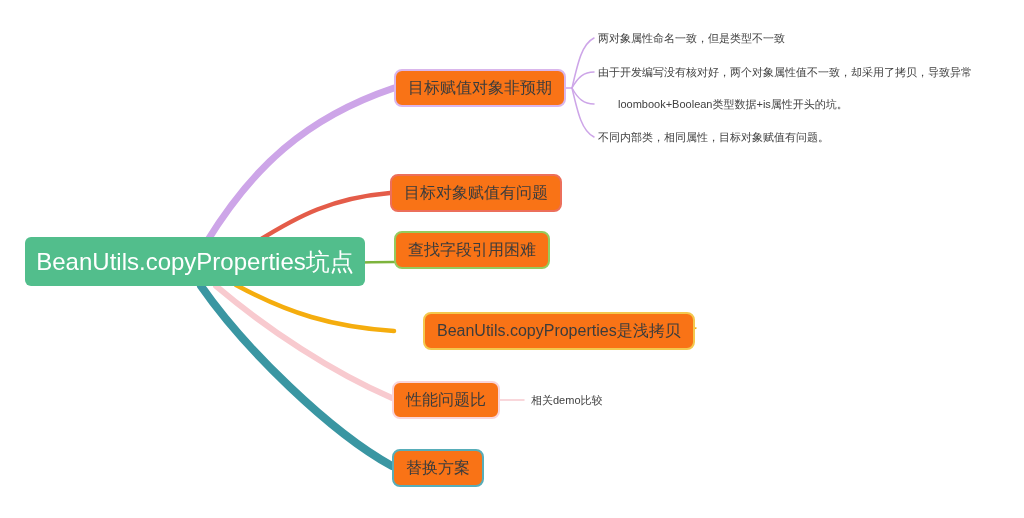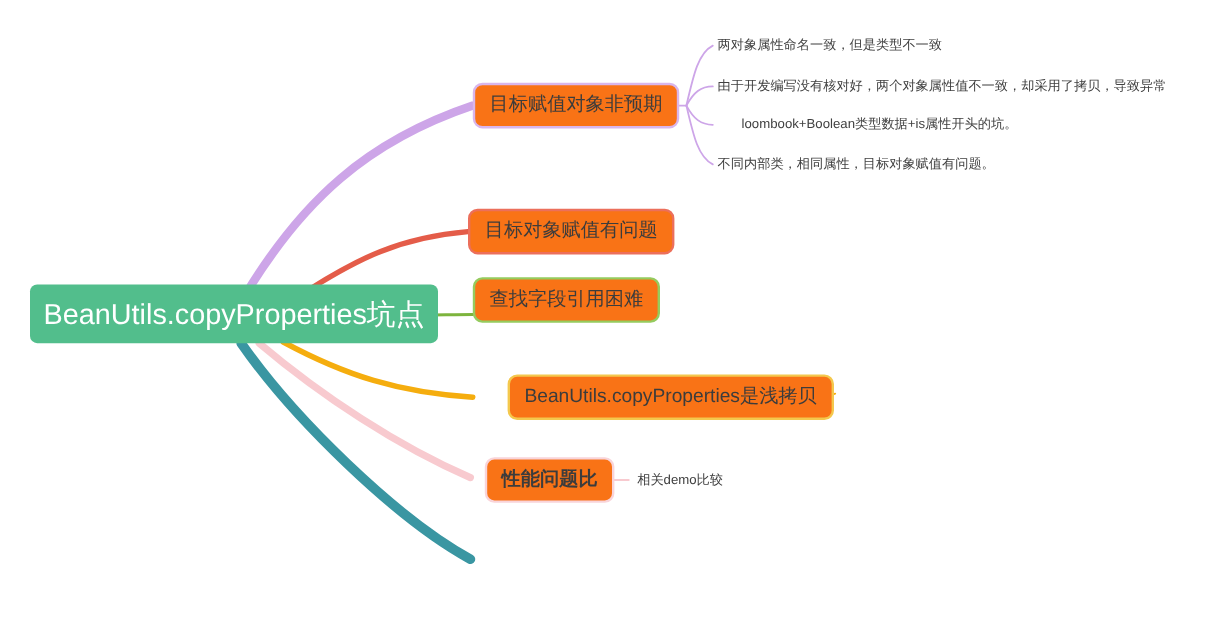--- a/index.html
+++ b/index.html
@@ -67,22 +67,23 @@
   <div class="root-node" style="background-color: rgb(82, 190, 140); color: rgb(255, 255, 255);">BeanUtils.copyProperties坑点</div>
 
   <div class="node" style="left: 394px; top: 69px; border-color: rgb(217, 182, 236);">目标赋值对象非预期</div>
 
   <div class="node" style="left: 390px; top: 174px; border-color: rgb(236, 111, 91);">目标对象赋值有问题</div>
 
   <div class="node" style="left: 394px; top: 231px; border-color: rgb(149, 203, 94);">查找字段引用困难</div>
 
   <div class="node" style="left: 394px; top: 312px; border-color: rgb(244, 200, 77); margin-left: 29px;">BeanUtils.copyProperties是浅拷贝</div>
 
-  <div class="node" style="left: 404px; top: 381px; border-color: rgb(249, 212, 217); font-weight: bold;">性能问题比</div>
+  <div class="node" style="left: 392px; top: 381px; border-color: rgb(249, 212, 217);">性能问题比</div>
 
+  <div class="node" style="left: 392px; top: 449px; border-color: rgb(87, 173, 185);">替换方案</div>
 
   <div class="leaf" style="left:598px;top:29px;">两对象属性命名一致，但是类型不一致</div>
   <div class="leaf" style="left:598px;top:63px;">由于开发编写没有核对好，两个对象属性值不一致，却采用了拷贝，导致异常</div>
   <div class="leaf" style="left:598px;top:95px;margin-left:20px;">loombook+Boolean类型数据+is属性开头的坑。</div>
   <div class="leaf" style="left:598px;top:128px;">不同内部类，相同属性，目标对象赋值有问题。</div>
 
 
   <div class="leaf" style="left:531px;top:391px;">相关demo比较</div>
 
 </div>

